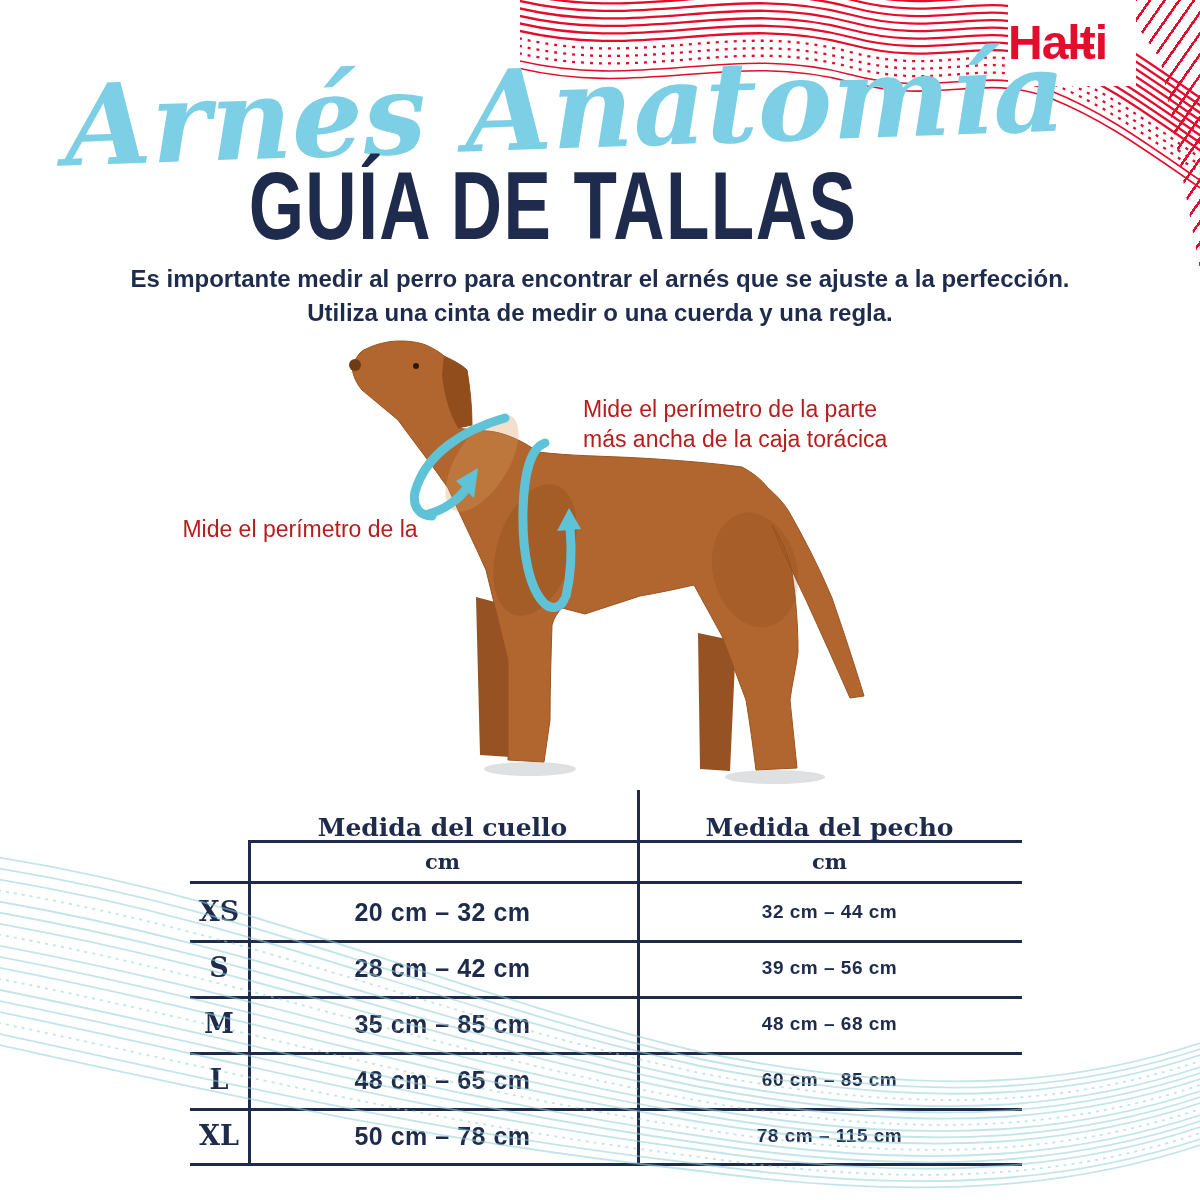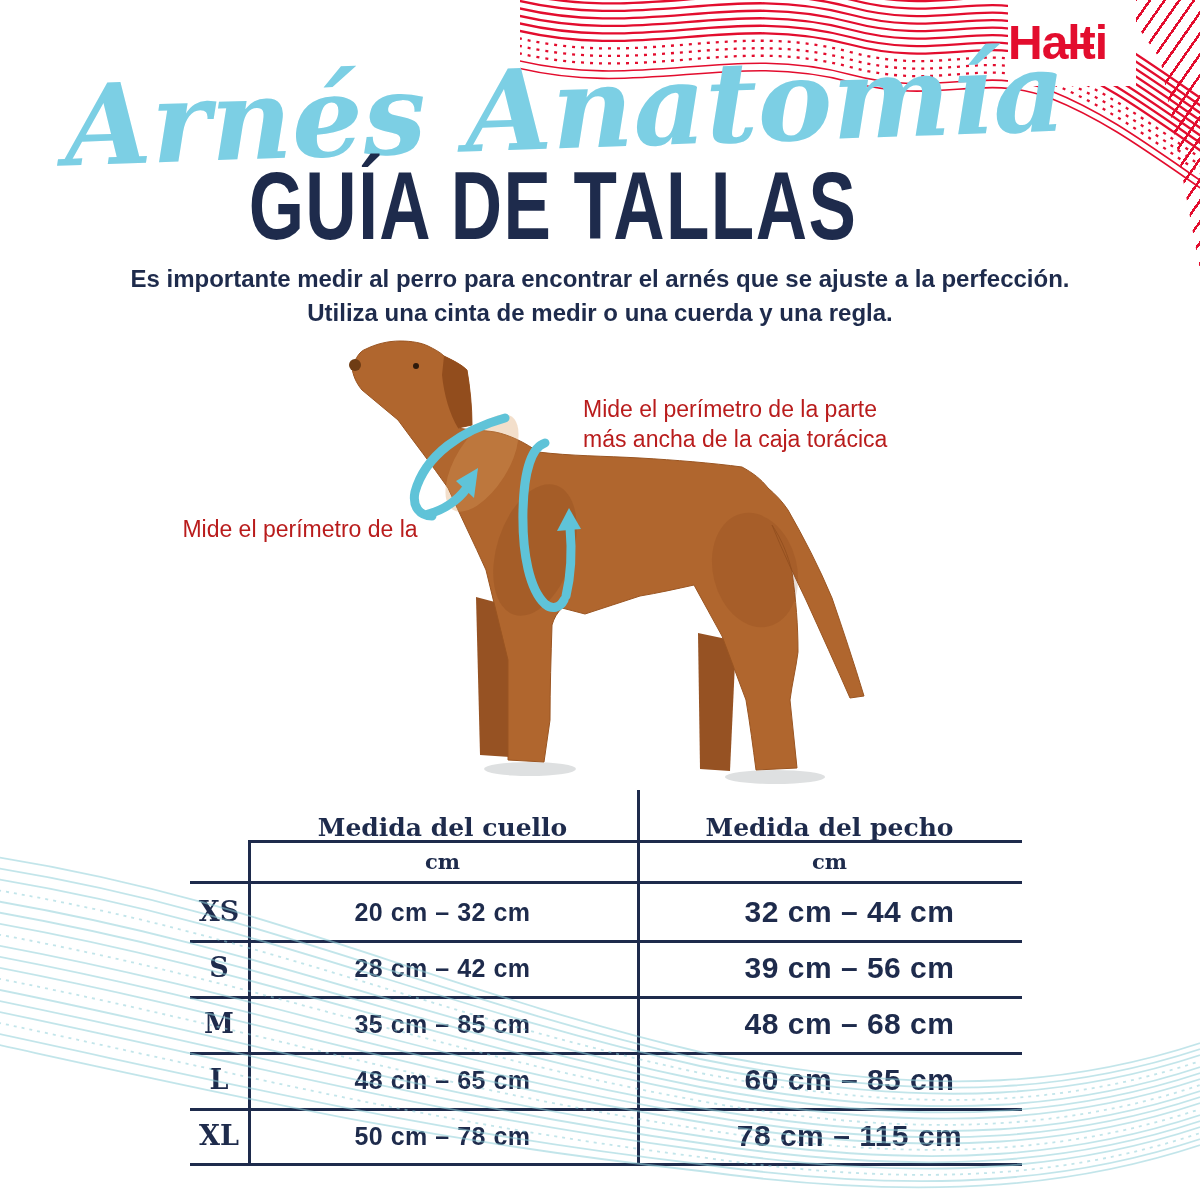--- a/index.html
+++ b/index.html
@@ -31,21 +31,21 @@
   .size-table{position:absolute;left:190px;top:790px;width:832px;height:376px;}
   .size-table .hl,.size-table .vl{position:absolute;background:#1E2B4C;}
   .hl{height:3px;}
   .vl{width:3px;}
   .cell{position:absolute;text-align:center;}
   .th{font-family:"DejaVu Serif", serif;font-weight:bold;font-size:25px;top:8px;height:36px;line-height:36px;margin-top:12px;}
   .unit{font-family:"DejaVu Serif", serif;font-weight:bold;font-size:21px;top:55px;height:34px;line-height:34px;}
   .row{position:absolute;left:0;width:832px;height:56px;}
   .c-size{left:0;width:58px;line-height:56px;font-family:"DejaVu Serif", serif;font-weight:bold;font-size:27px;}
   .c-neck{left:58px;width:389px;line-height:56px;font-weight:600;font-size:25px;letter-spacing:0.5px;}
-  .c-chest{left:447px;width:385px;line-height:56px;font-weight:600;font-size:30px;letter-spacing:0.5px;padding-left:20px;}
+  .c-chest{left:447px;width:385px;line-height:56px;font-weight:600;font-size:19px;letter-spacing:0.5px;}
   .col-neck-h{left:58px;width:389px;}
   .col-chest-h{left:447px;width:385px;}
 </style>
 </head>
 <body>
 
 <div class="canvas">
 
   <svg id="redWaves" class="decor" width="680" height="300" viewBox="0 0 680 300">
       <path d="M-10,-24 C120,10 210,-40 330,-8 C420,16 460,-18 530,8 C585,30 625,60 692,106" fill="none" stroke="#E30D2E" stroke-width="2.3"></path>

